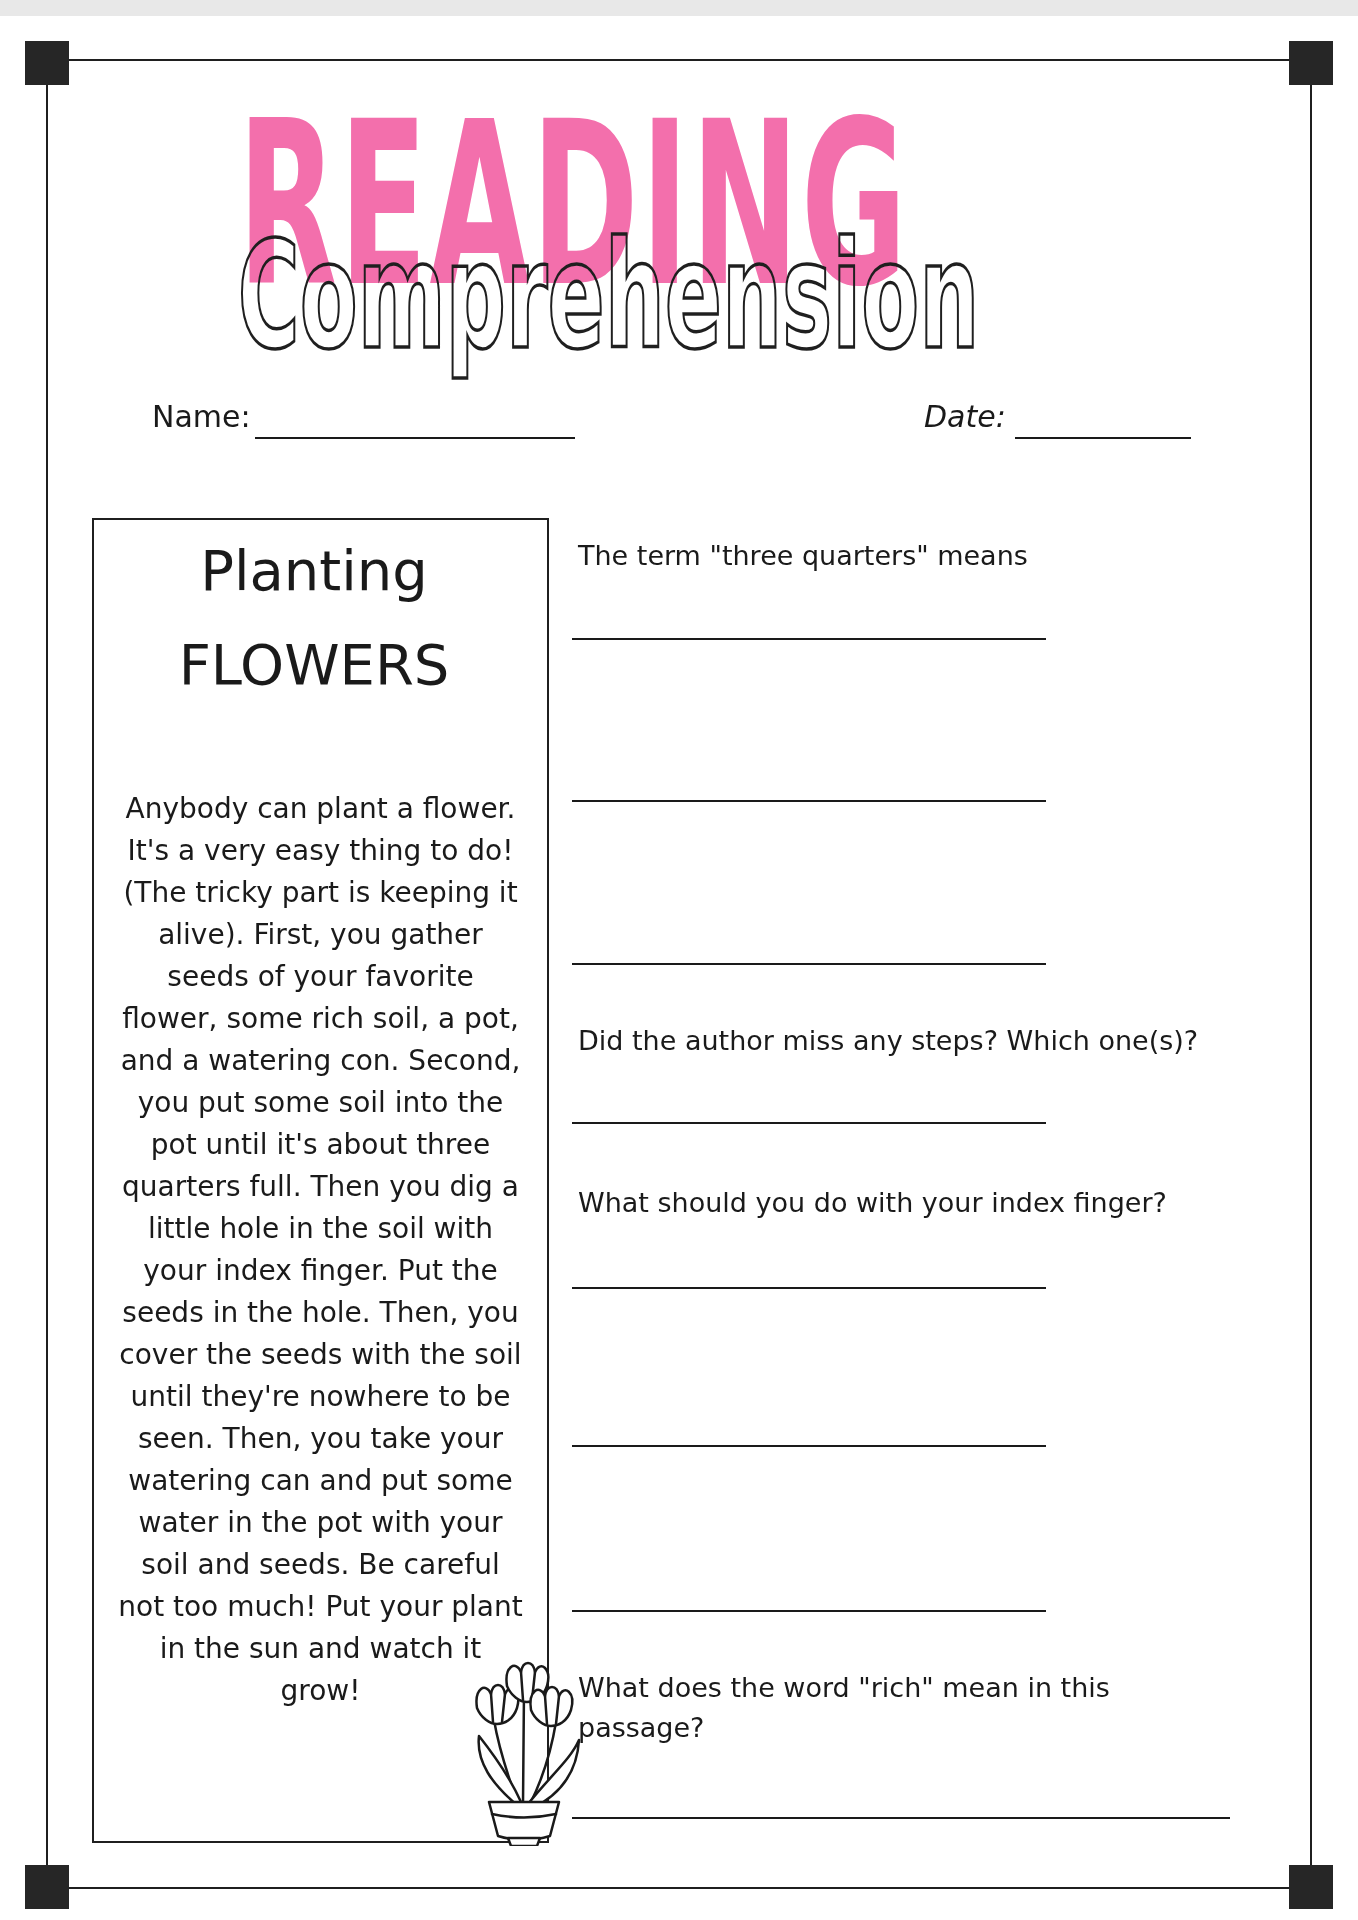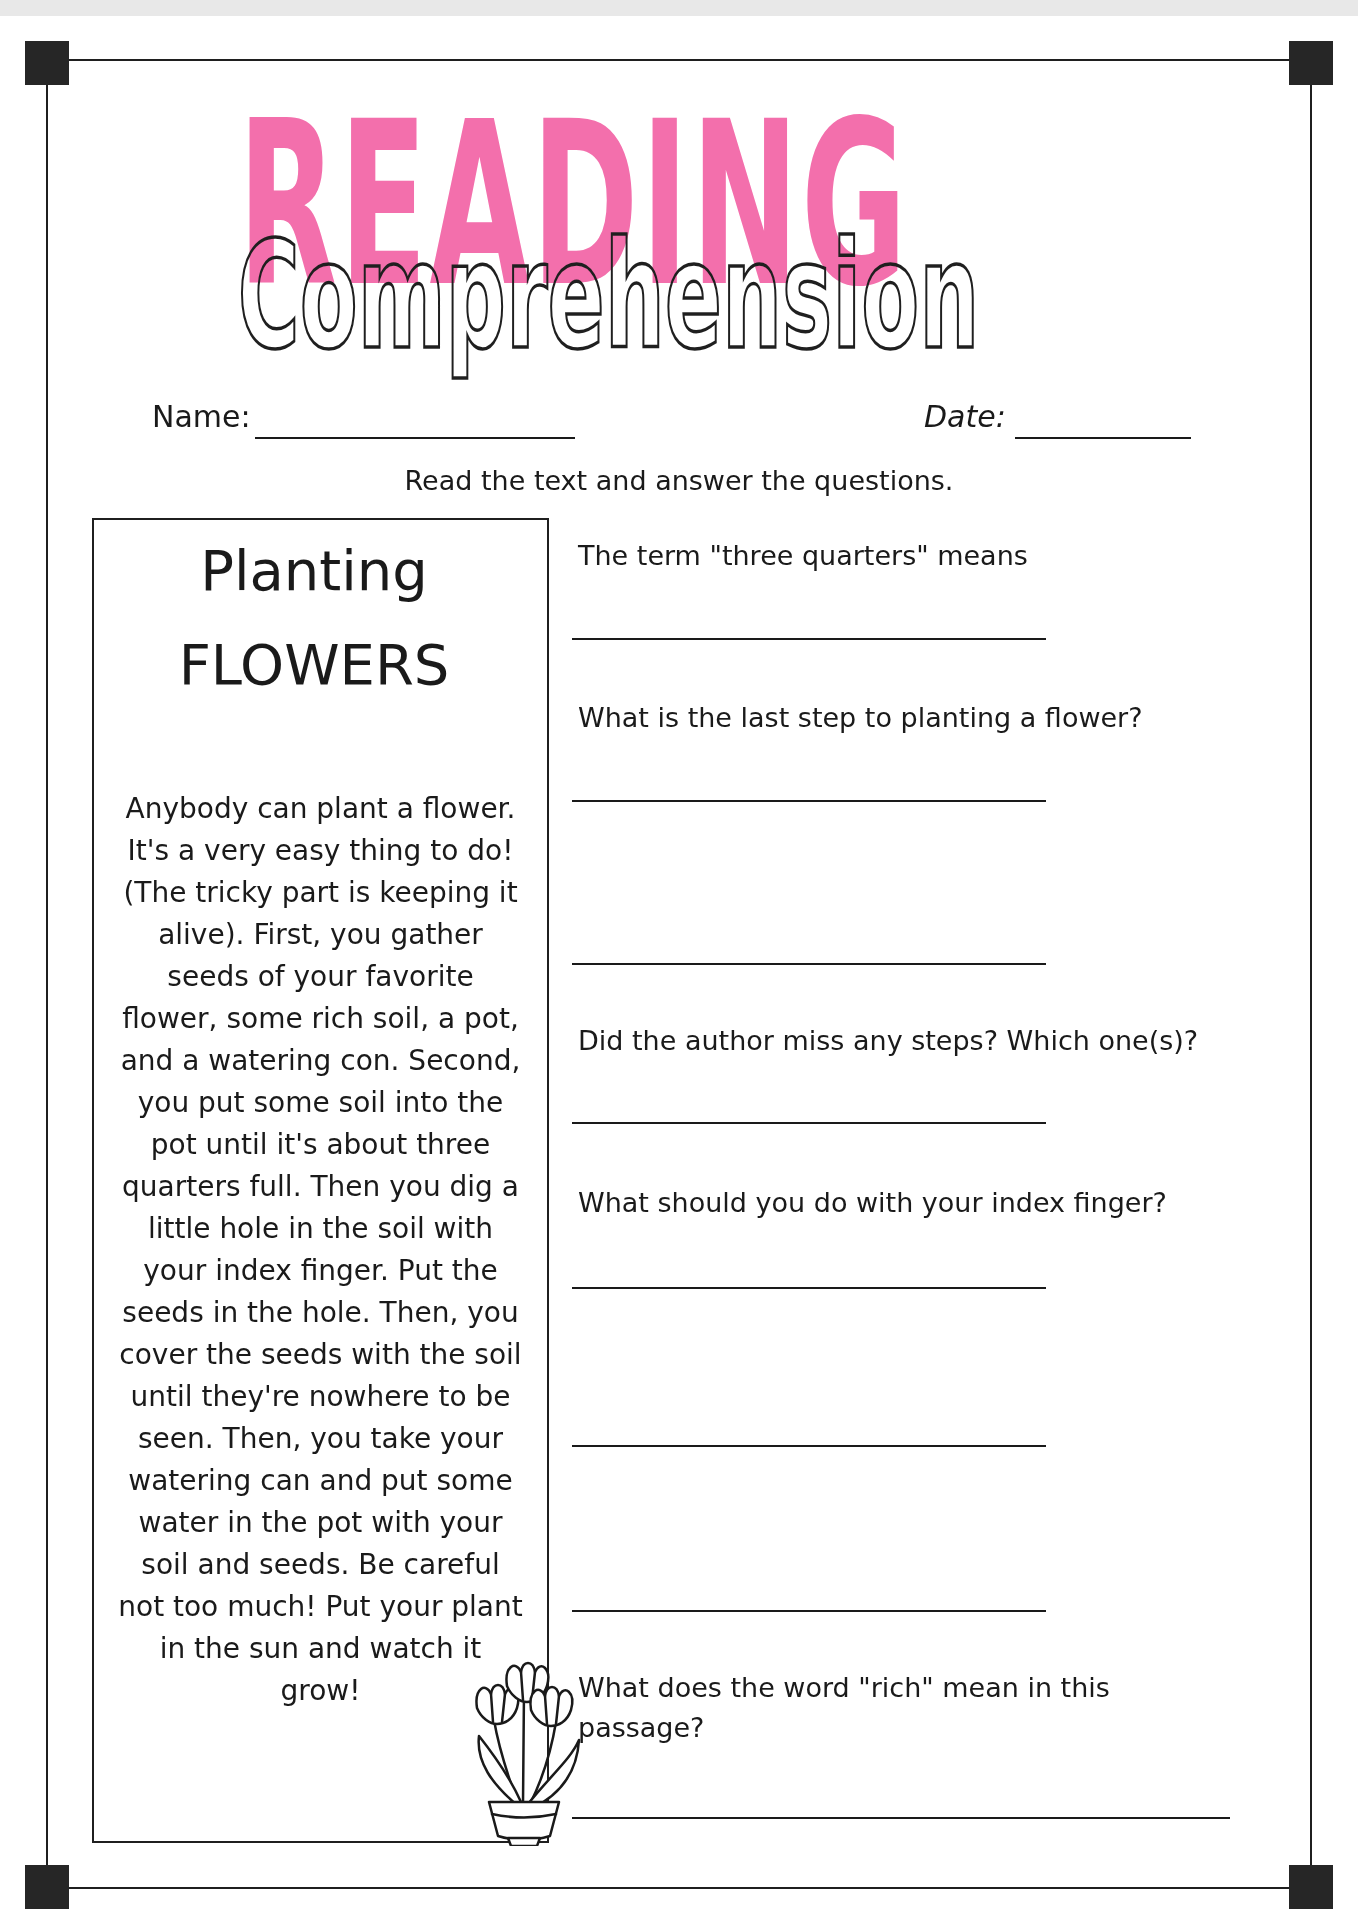--- a/index.html
+++ b/index.html
@@ -90,21 +90,20 @@
   <div class="corner br"></div>
 
   <div class="title-reading">READING</div>
   <div class="title-comp">Comprehension</div>
 
   <div class="name-label">Name:</div>
   <div class="name-line"></div>
   <div class="date-label">Date:</div>
   <div class="date-line"></div>
 
-  <div class="instruction">Read the text and answer the questions.</div>
 
   <div class="passage-box"></div>
   <div class="passage-title">Planting
 FLOWERS</div>
   <div class="passage-body">Anybody can plant a flower.
 It's a very easy thing to do!
 (The tricky part is keeping it
 alive). First, you gather
 seeds of your favorite
 flower, some rich soil, a pot,
@@ -147,21 +146,20 @@
     <path class="nofill" d="M101 40 L98 68"></path>
 
     <path d="M31 146 L101 146 L92 180 Q 66 188 40 180 Z"></path>
     <path class="nofill" d="M34 158 Q 66 165 98 158"></path>
     <path d="M50 182 L82 182 L79 190 L53 190 Z"></path>
   </svg>
 
   <div class="q-text q1">The term "three quarters" means</div>
   <div class="a-line l1"></div>
 
-  <div class="q-text q2">What is the last step to planting a flower?</div>
   <div class="a-line l2"></div>
 
   <div class="a-line l3"></div>
 
   <div class="q-text q4">Did the author miss any steps? Which one(s)?</div>
   <div class="a-line l4"></div>
 
   <div class="q-text q5">What should you do with your index finger?</div>
   <div class="a-line l5"></div>
 

